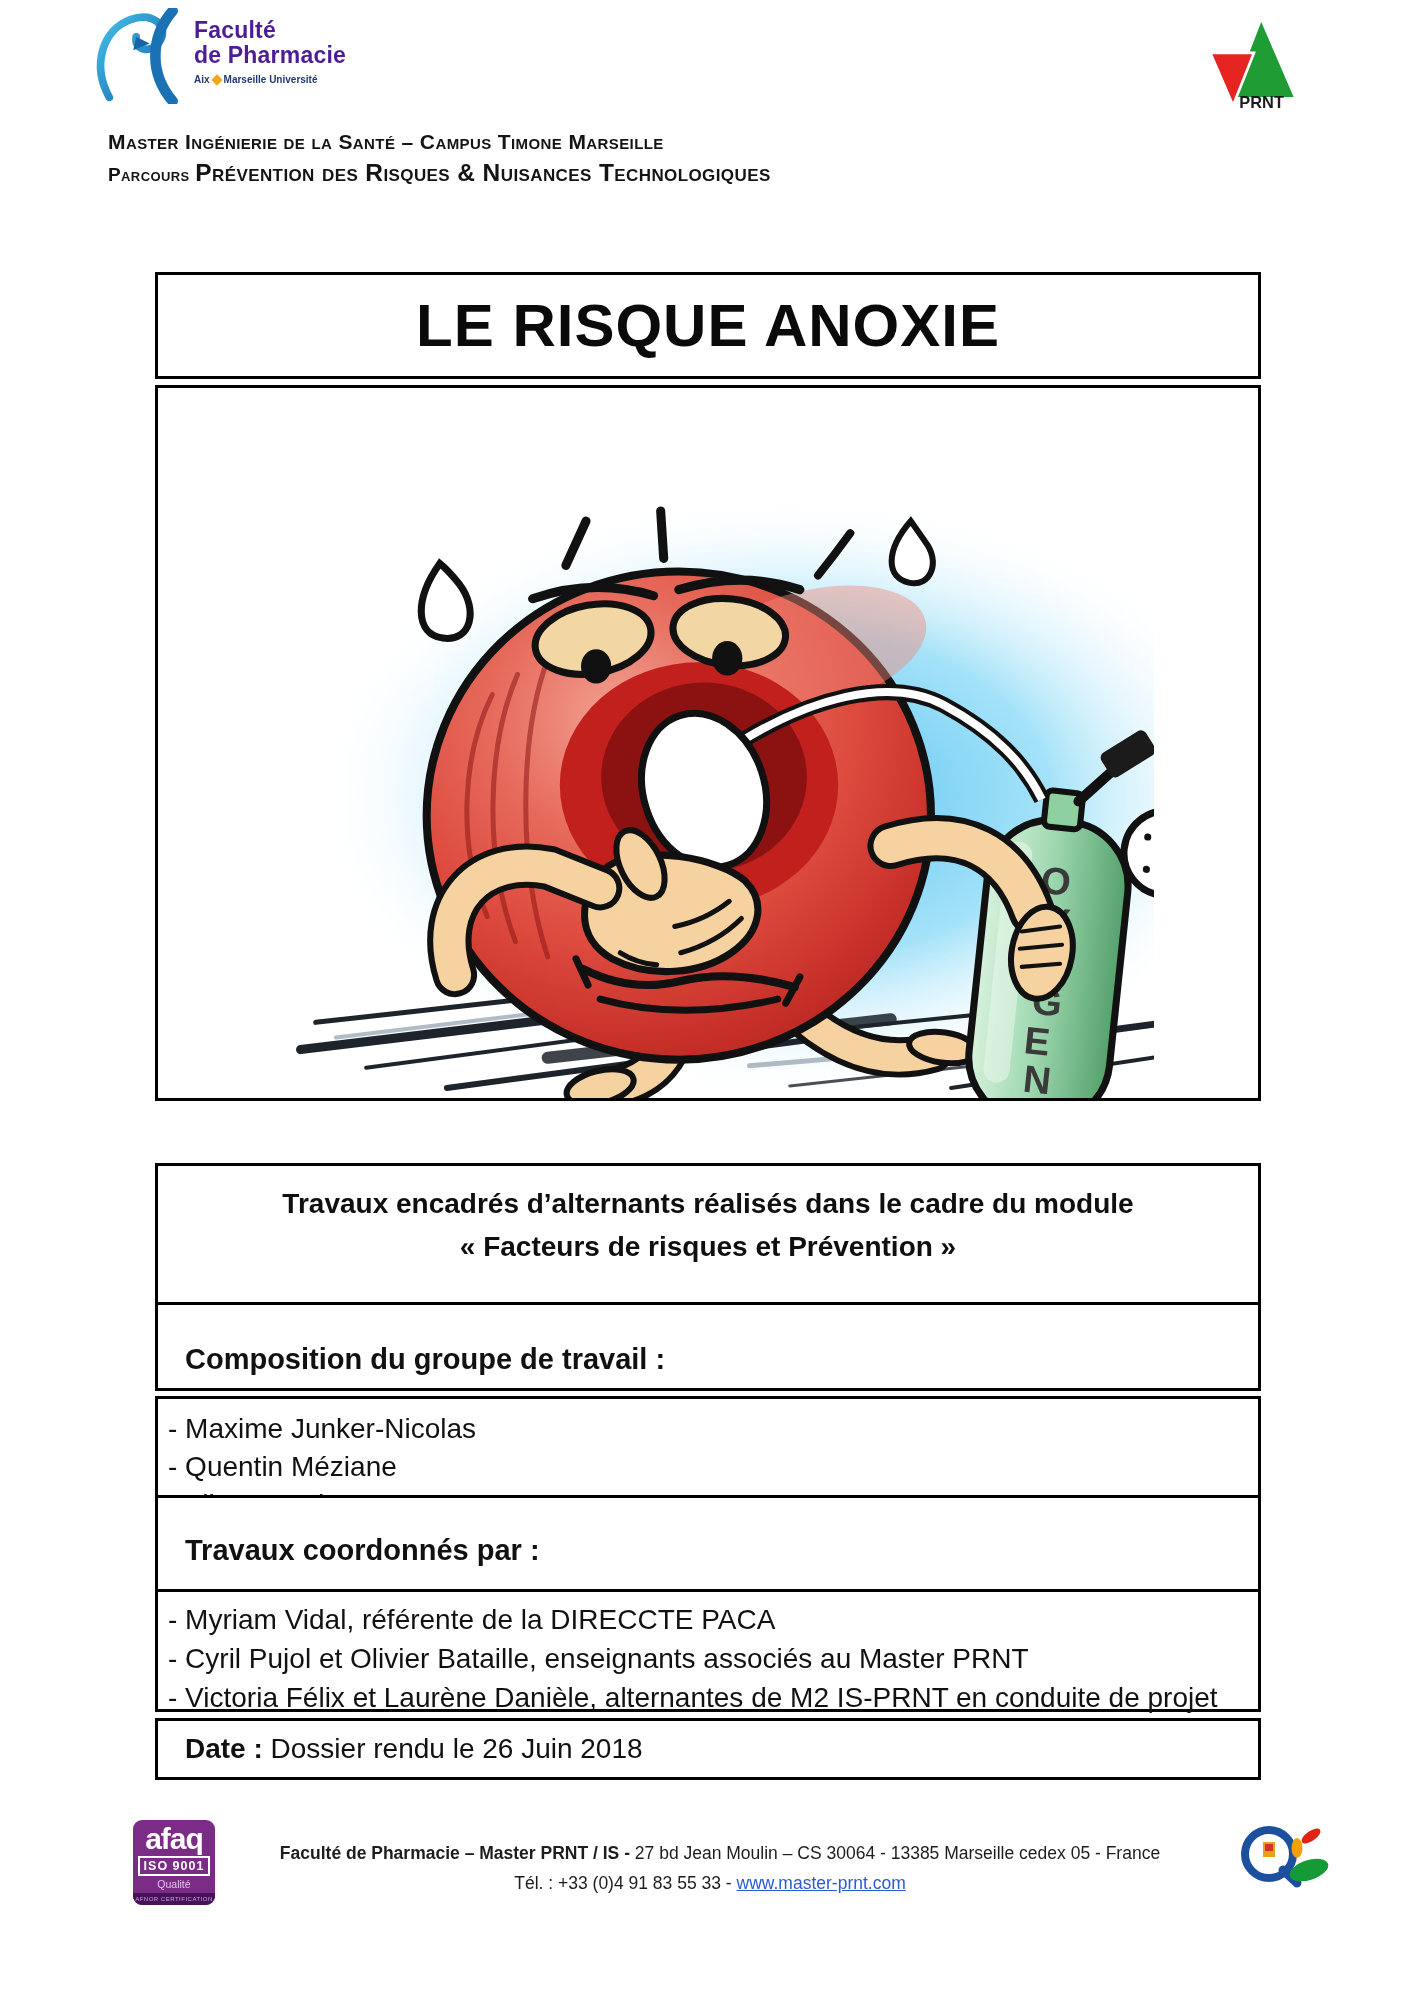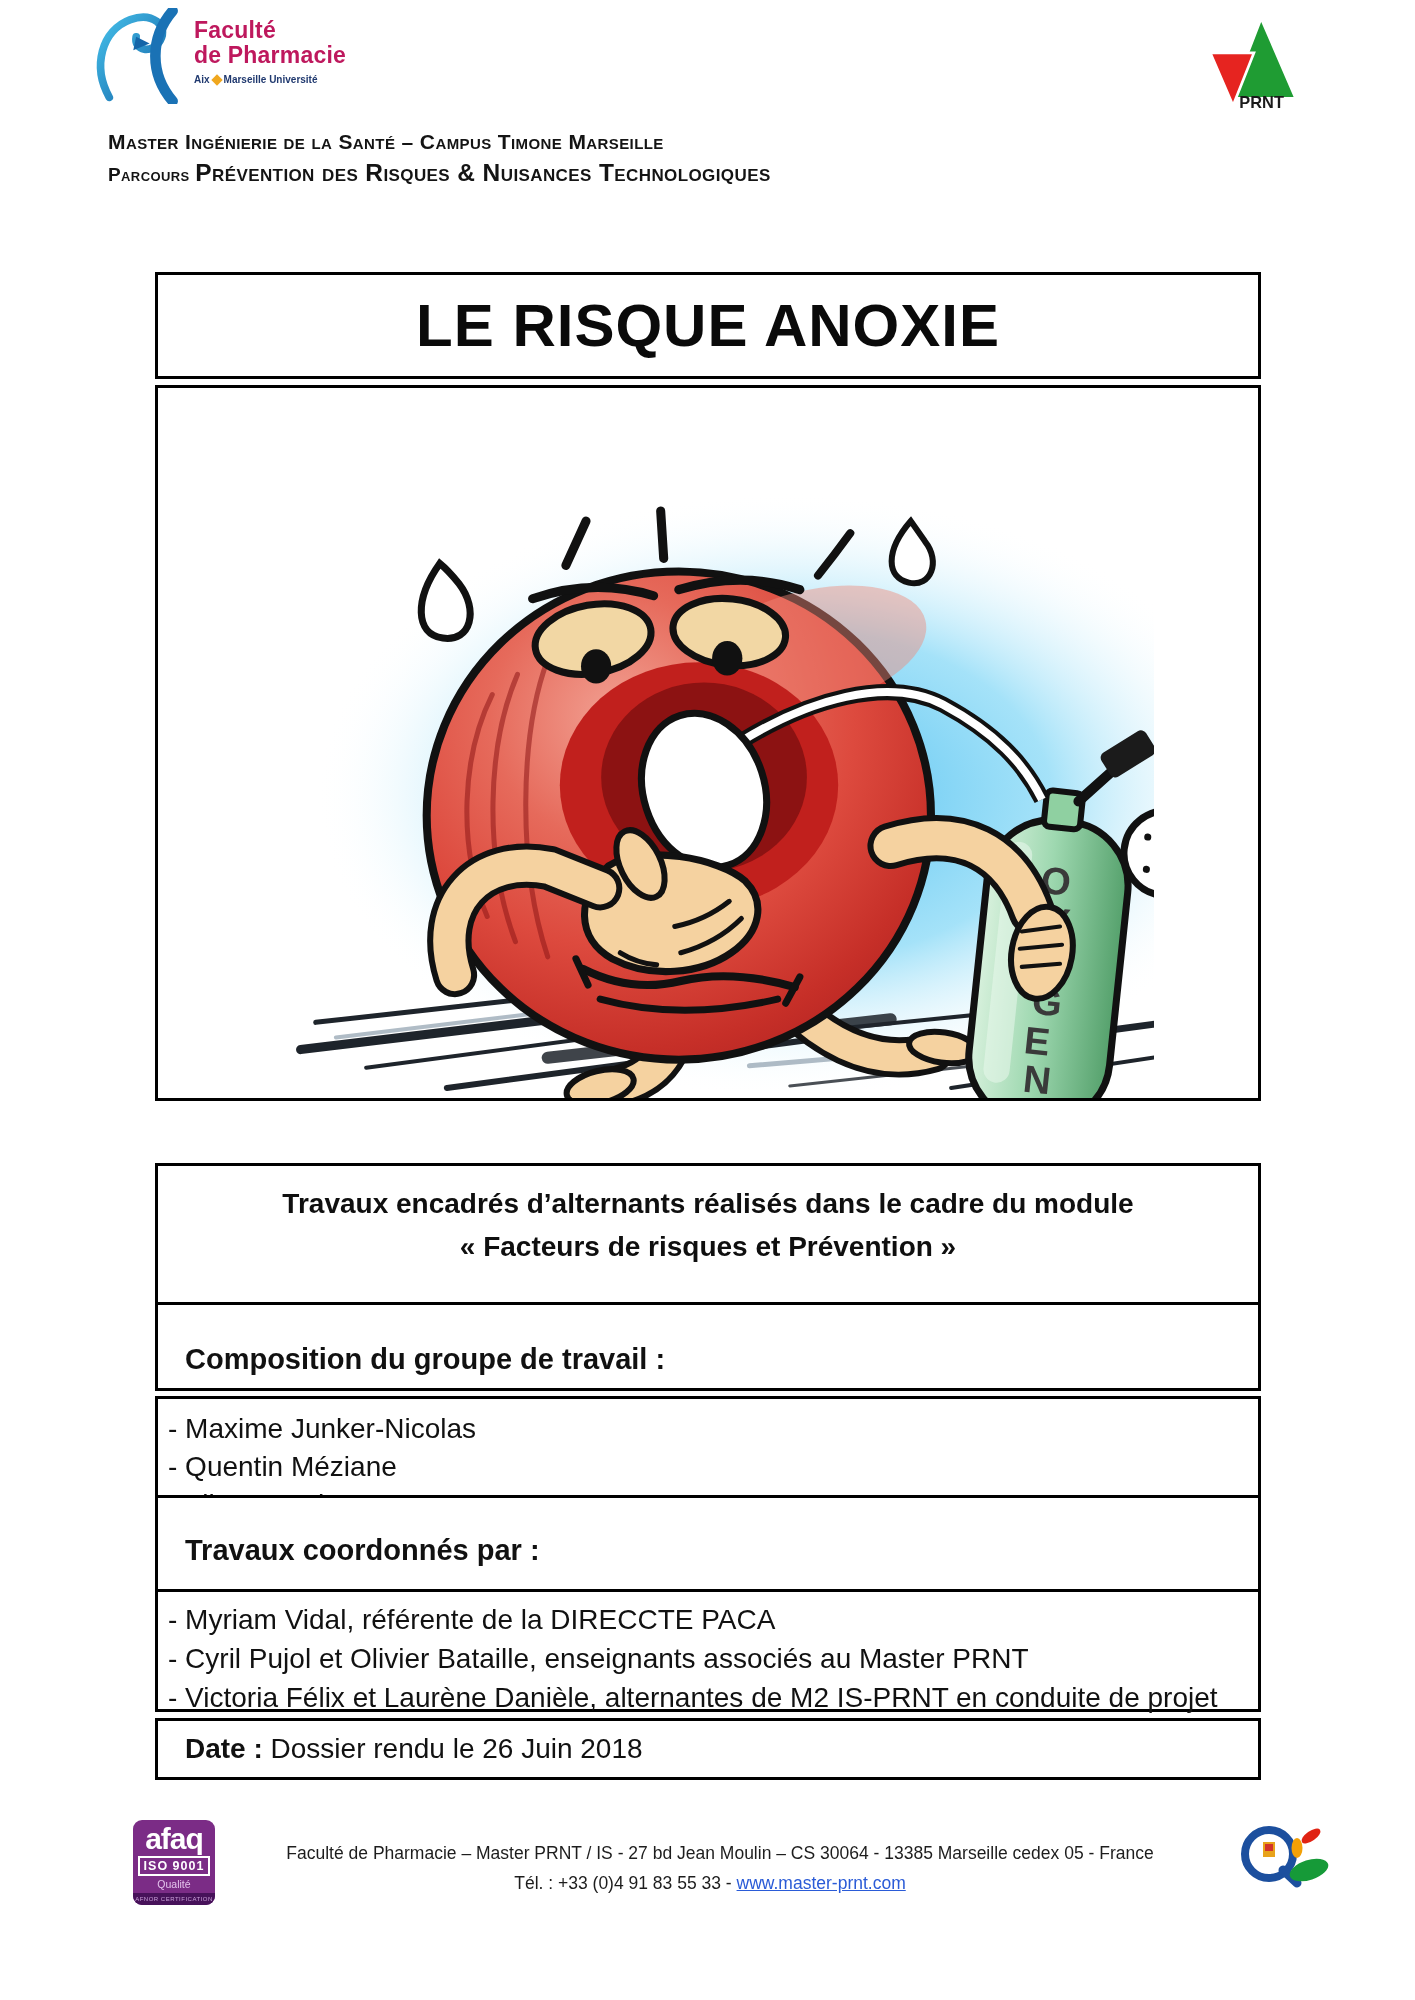--- a/index.html
+++ b/index.html
@@ -6,21 +6,21 @@
   html,body { background:#888; }
   .page {
     position:relative; width:1415px; height:2000px; background:#fff;
     font-family:"Liberation Sans", sans-serif; color:#111; overflow:hidden;
     margin:0 auto;
   }
   
   .uni-logo { position:absolute; left:92px; top:8px; display:flex; align-items:flex-start; }
   .uni-logo svg { display:block; }
   .uni-text { margin-left:6px; padding-top:10px; }
-  .uni-fac { font-weight:bold; font-size:23px; line-height:25px; color:#be185d; letter-spacing:.2px; }
+  .uni-fac { font-weight:bold; font-size:23px; line-height:25px; color:#4c1d95; letter-spacing:.2px; }
   .uni-amu { display:flex; align-items:center; font-weight:bold; font-size:10px; color:#20396f; margin-top:6px; }
   .amu-diamond { display:inline-block; width:8px; height:8px; background:#f0a71e; transform:rotate(45deg); margin:0 3px; }
   .prnt-logo { position:absolute; left:1203px; top:10px; }
 
   
   .program { position:absolute; left:108px; top:130px; color:#141414; }
   .prog-l1 { font-variant:small-caps; font-weight:bold; font-size:21px; letter-spacing:.4px; }
   .prog-l2 { margin-top:5px; font-weight:bold; }
   .prog-l2 .pfx { font-variant:small-caps; font-size:19px; letter-spacing:.4px; }
   .prog-l2 .main { font-variant:small-caps; font-size:24.5px; letter-spacing:.4px; }
@@ -45,21 +45,21 @@
   .r-date .lbl { font-weight:bold; }
   .r-date .val { white-space:pre; }
 
   
   .afaq { position:absolute; left:133px; top:1820px; width:82px; background:#7b2c86; border-radius:9px; padding-top:3px; overflow:hidden; }
   .afaq-name { color:#fff; font-weight:bold; font-size:30px; text-align:center; line-height:31px; letter-spacing:-1px; }
   .afaq-iso { margin:2px 5px 0; border:2px solid #fff; color:#fff; font-weight:bold; font-size:12.5px; text-align:center; padding:1px 0; letter-spacing:1px; }
   .afaq-qual { color:#e3c3ec; font-size:10.5px; text-align:center; margin-top:2px; }
   .afaq-afnor { background:#47125a; color:#caa0d8; font-size:6px; text-align:center; padding:3px 0; margin-top:3px; letter-spacing:.5px; }
   .footer-text { position:absolute; left:160px; top:1838px; width:1100px; text-align:center; font-size:17.5px; color:#1d1d1d; line-height:30px; }
-  .footer-text .b { font-weight:normal;padding-left:20px; }
+  .footer-text .b { font-weight:bold;padding-left:20px; }
   .footer-link { color:#2a5bd7; text-decoration:underline; }
   .q-logo { position:absolute; left:1237px; top:1820px; }
 </style>
 </head>
 <body>
 
 <div class="page">
 
   <div class="uni-logo">
     <svg width="96" height="96" viewBox="0 0 100 98">

